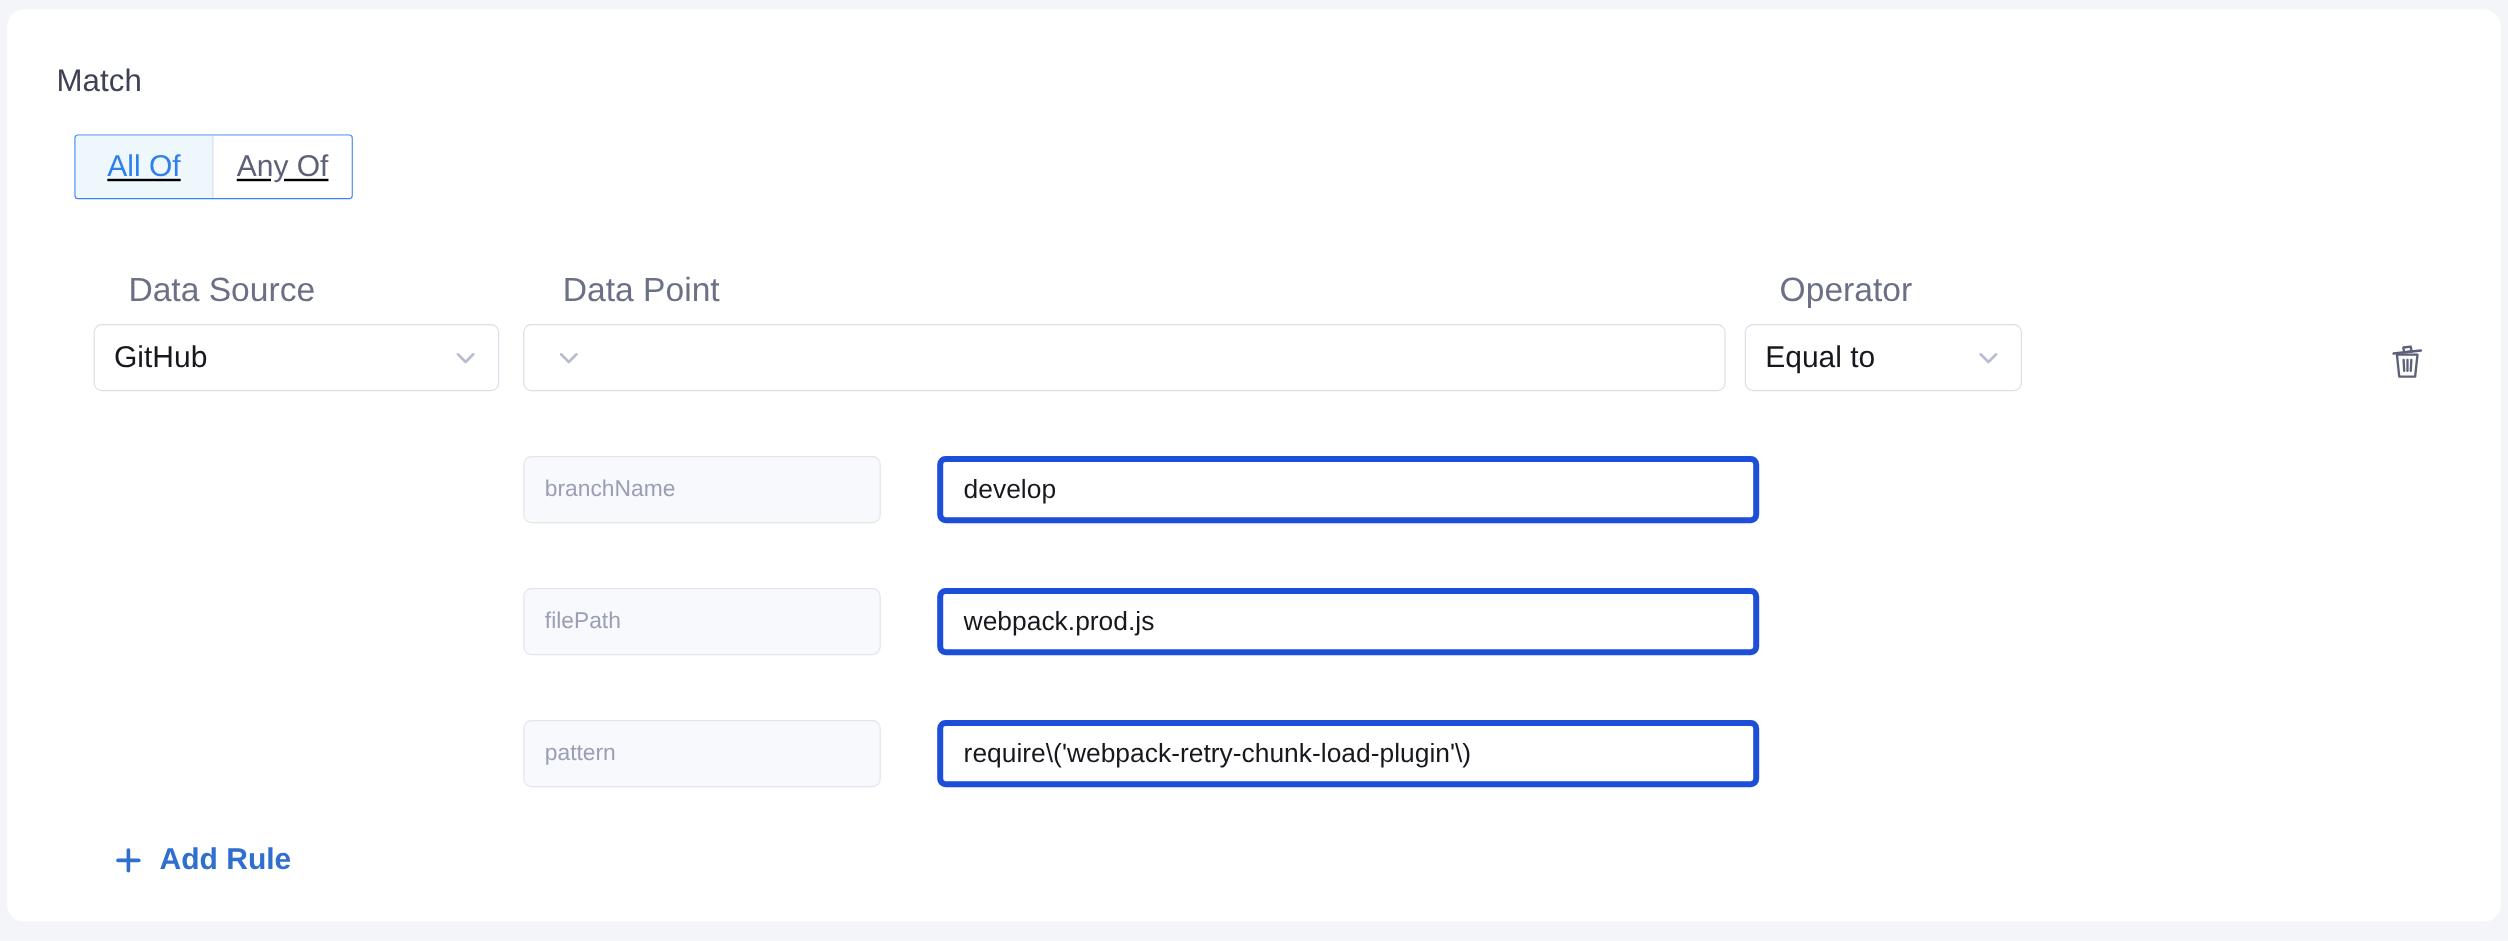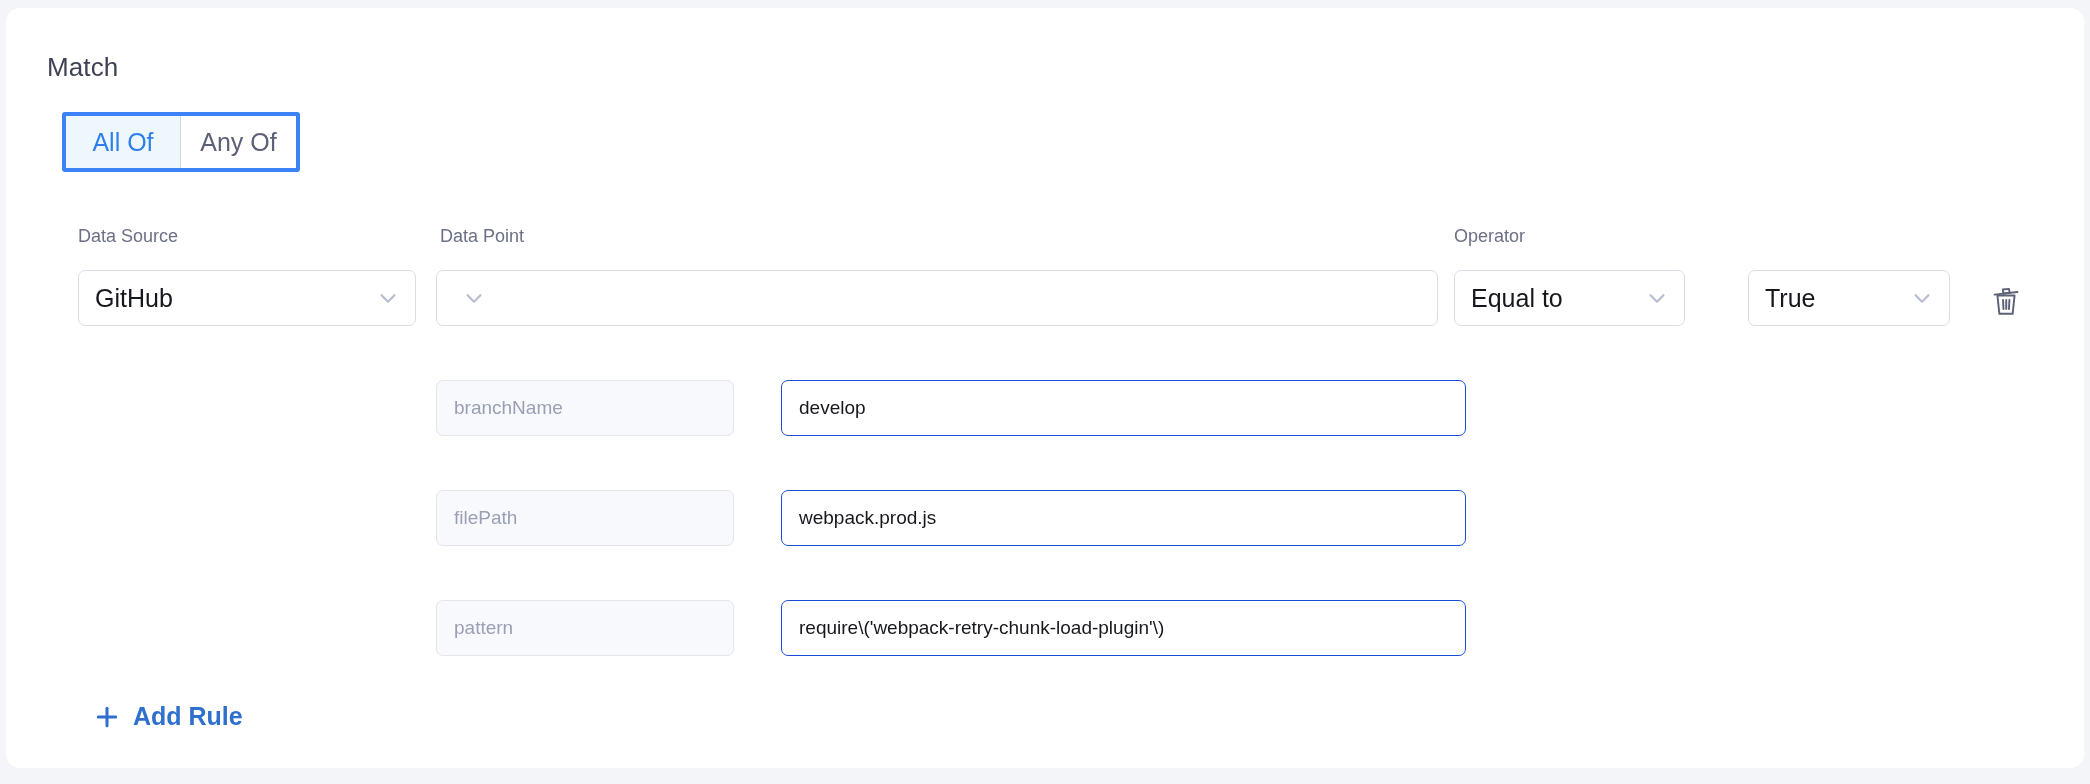--- a/index.html
+++ b/index.html
@@ -34,24 +34,25 @@
     color: #3f4254;
     letter-spacing: 0.1px;
   }
 
   
   .segmented {
     position: absolute;
     left: 56px;
     top: 104px;
     display: flex;
-    border: 4px solid #3b82f6;
+    border: 1px solid #3b82f6;
     border-radius: 3px;
     overflow: hidden;
     background: #fff;
+    text-decoration: underline;
   }
   .seg-btn {
     height: 52px;
     min-width: 115px;
     padding: 0 18px;
     display: flex;
     align-items: center;
     justify-content: center;
     font-size: 25px;
     color: #5c6177;
@@ -63,23 +64,24 @@
   }
   .seg-btn:last-child { border-right: none; }
   .seg-btn.active {
     background: #eef8fc;
     color: #2f80ed;
   }
 
   
   .col-label {
     position: absolute;
-    font-size: 18px;
+    font-size: 28px;
     color: #6b7087;
     top: 218px;
+    margin-left: 29px;
   }
   .col-label.c1 { left: 72px; }
   .col-label.c2 { left: 434px; }
   .col-label.c3 { left: 1448px; }
 
   
   .control {
     position: absolute;
     height: 56px;
     border: 1px solid #dcdde8;
@@ -152,25 +154,25 @@
     line-height: 54px;
     white-space: nowrap;
     overflow: hidden;
   }
   .param-value {
     position: absolute;
     left: 345px;
     top: 0;
     width: 685px;
     height: 56px;
-    border: 1px solid #1d4ed8;
+    border: 5px solid #1d4ed8;
     border-radius: 7px;
     background: #ffffff;
     color: #16181d;
-    font-size: 19px;
+    font-size: 22px;
     padding: 0 17px;
     font-family: inherit;
     outline: none;
   }
 
   
   .add-rule {
     position: absolute;
     left: 88px;
     top: 694px;
@@ -223,28 +225,20 @@
 
   <div class="control" id="sel-operator">
     <span class="val">Equal to</span>
     <span class="chev">
       <svg viewBox="0 0 24 24" width="22" height="22" fill="none" stroke="#b8bcd0" stroke-width="2.4" stroke-linecap="round" stroke-linejoin="round">
           <polyline points="5,9 12,16 19,9"></polyline>
         </svg>
     </span>
   </div>
 
-  <div class="control" id="sel-value">
-    <span class="val">True</span>
-    <span class="chev">
-      <svg viewBox="0 0 24 24" width="22" height="22" fill="none" stroke="#b8bcd0" stroke-width="2.4" stroke-linecap="round" stroke-linejoin="round">
-          <polyline points="5,9 12,16 19,9"></polyline>
-        </svg>
-    </span>
-  </div>
 
   <button class="delete-btn">
     <span>
       <svg viewBox="0 0 26 28" width="30" height="32" fill="none" stroke="#5c6177" stroke-width="1.7" stroke-linecap="round" stroke-linejoin="round">
         <path d="M5.5 9.2 L7.2 25.2 L18.8 25.2 L20.5 9.2 Z"></path>
         <path d="M3 8.4 L23 6.2"></path>
         <path d="M10.2 4.0 L15.6 3.4 L16.2 6.9 L10.8 7.5 Z"></path>
         <path d="M10.4 13 L10.8 21"></path>
         <path d="M13.2 13 L13.2 21"></path>
         <path d="M16.0 13 L15.6 21"></path>

